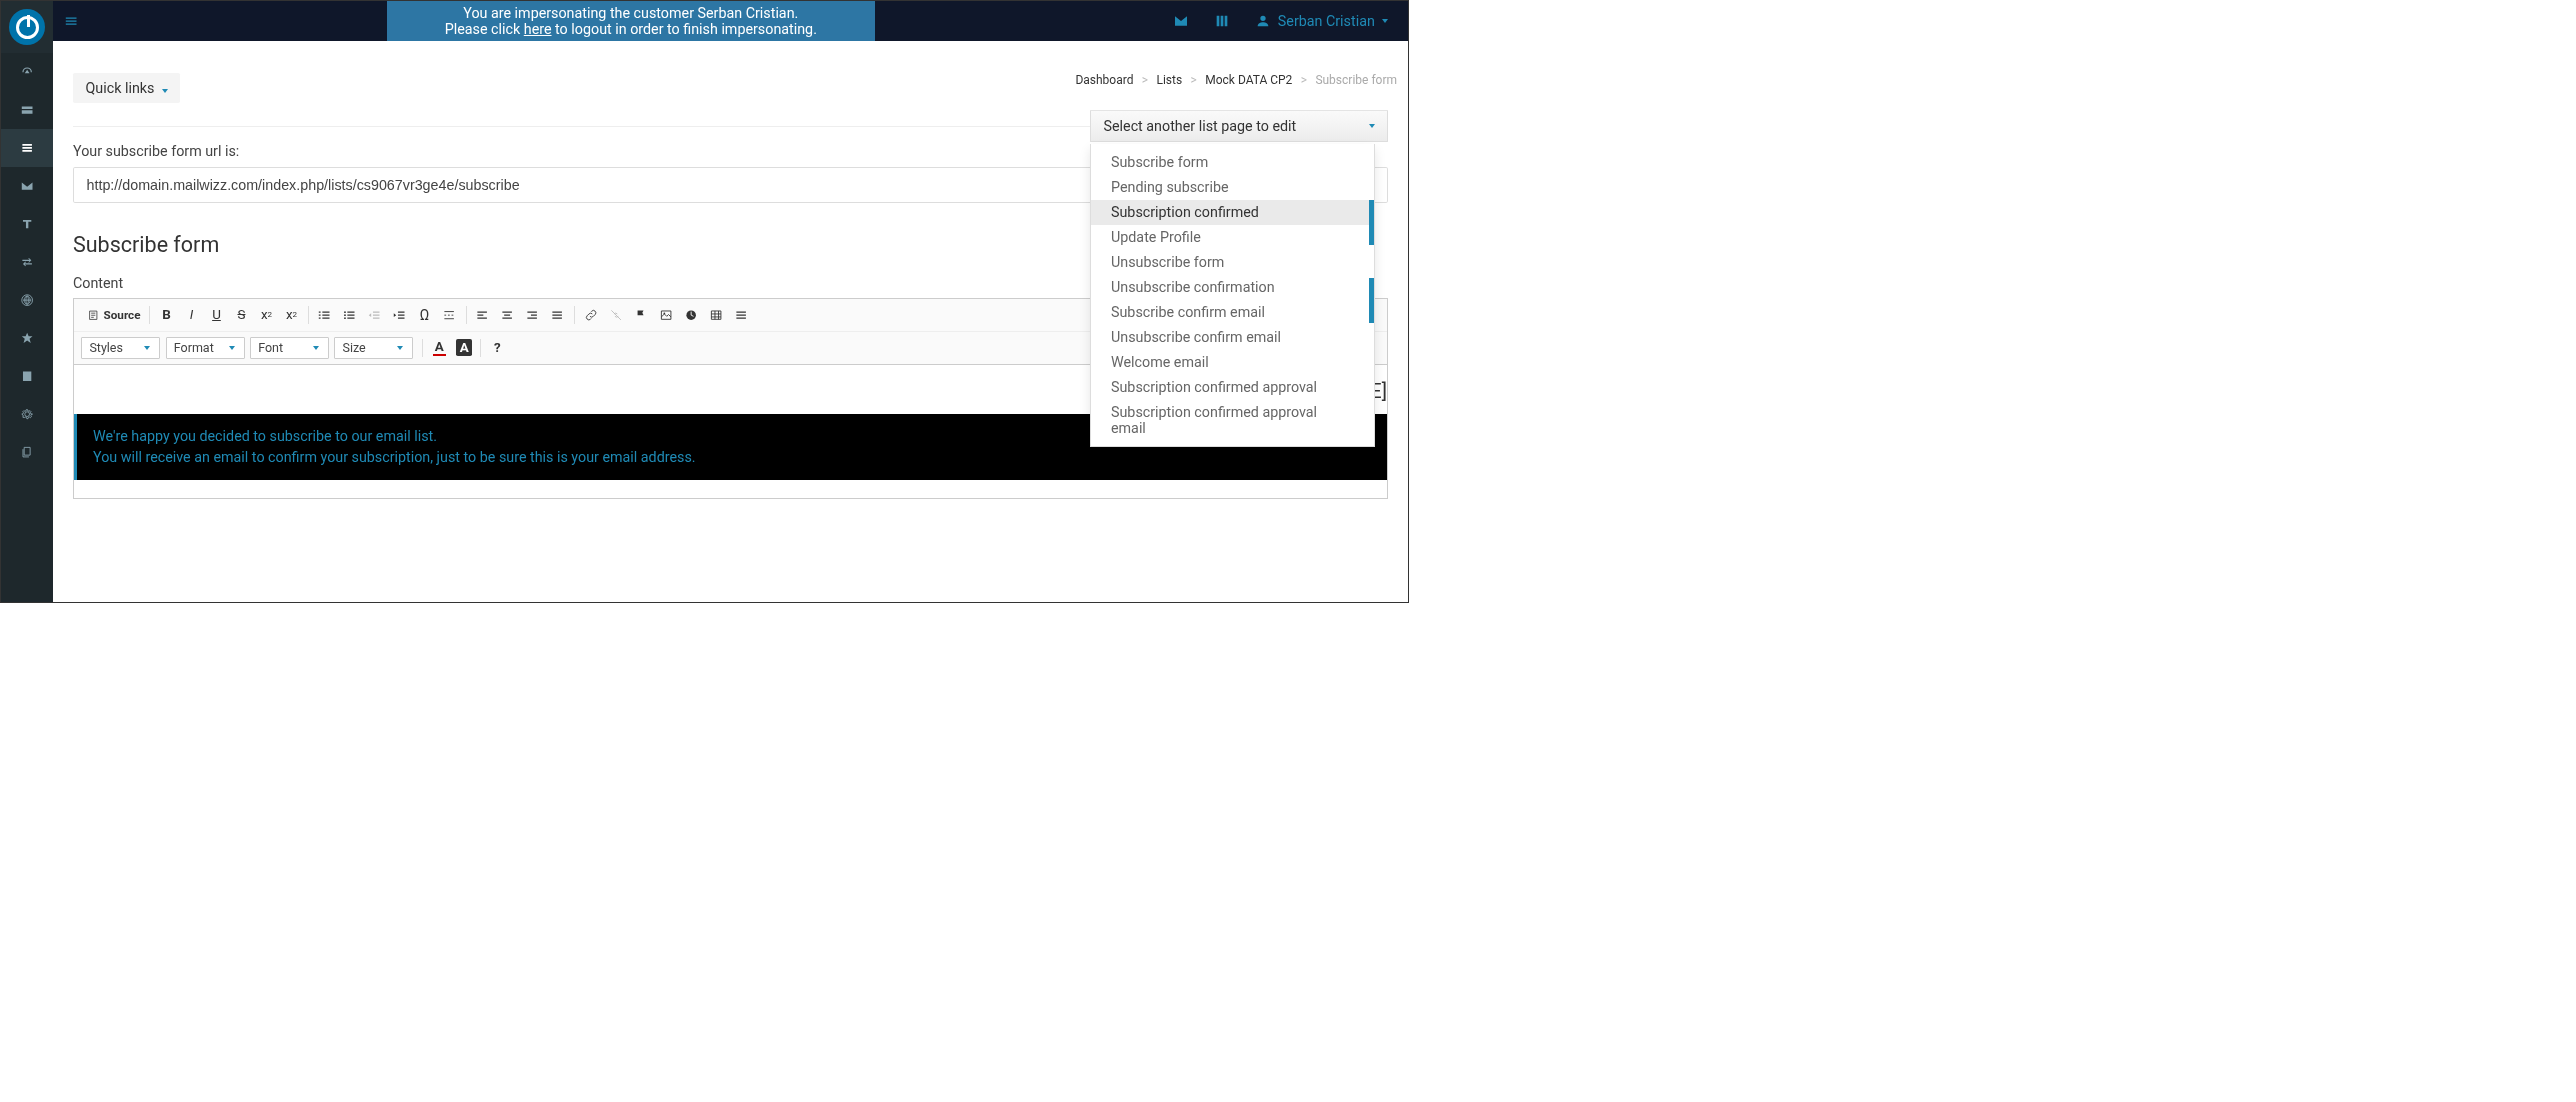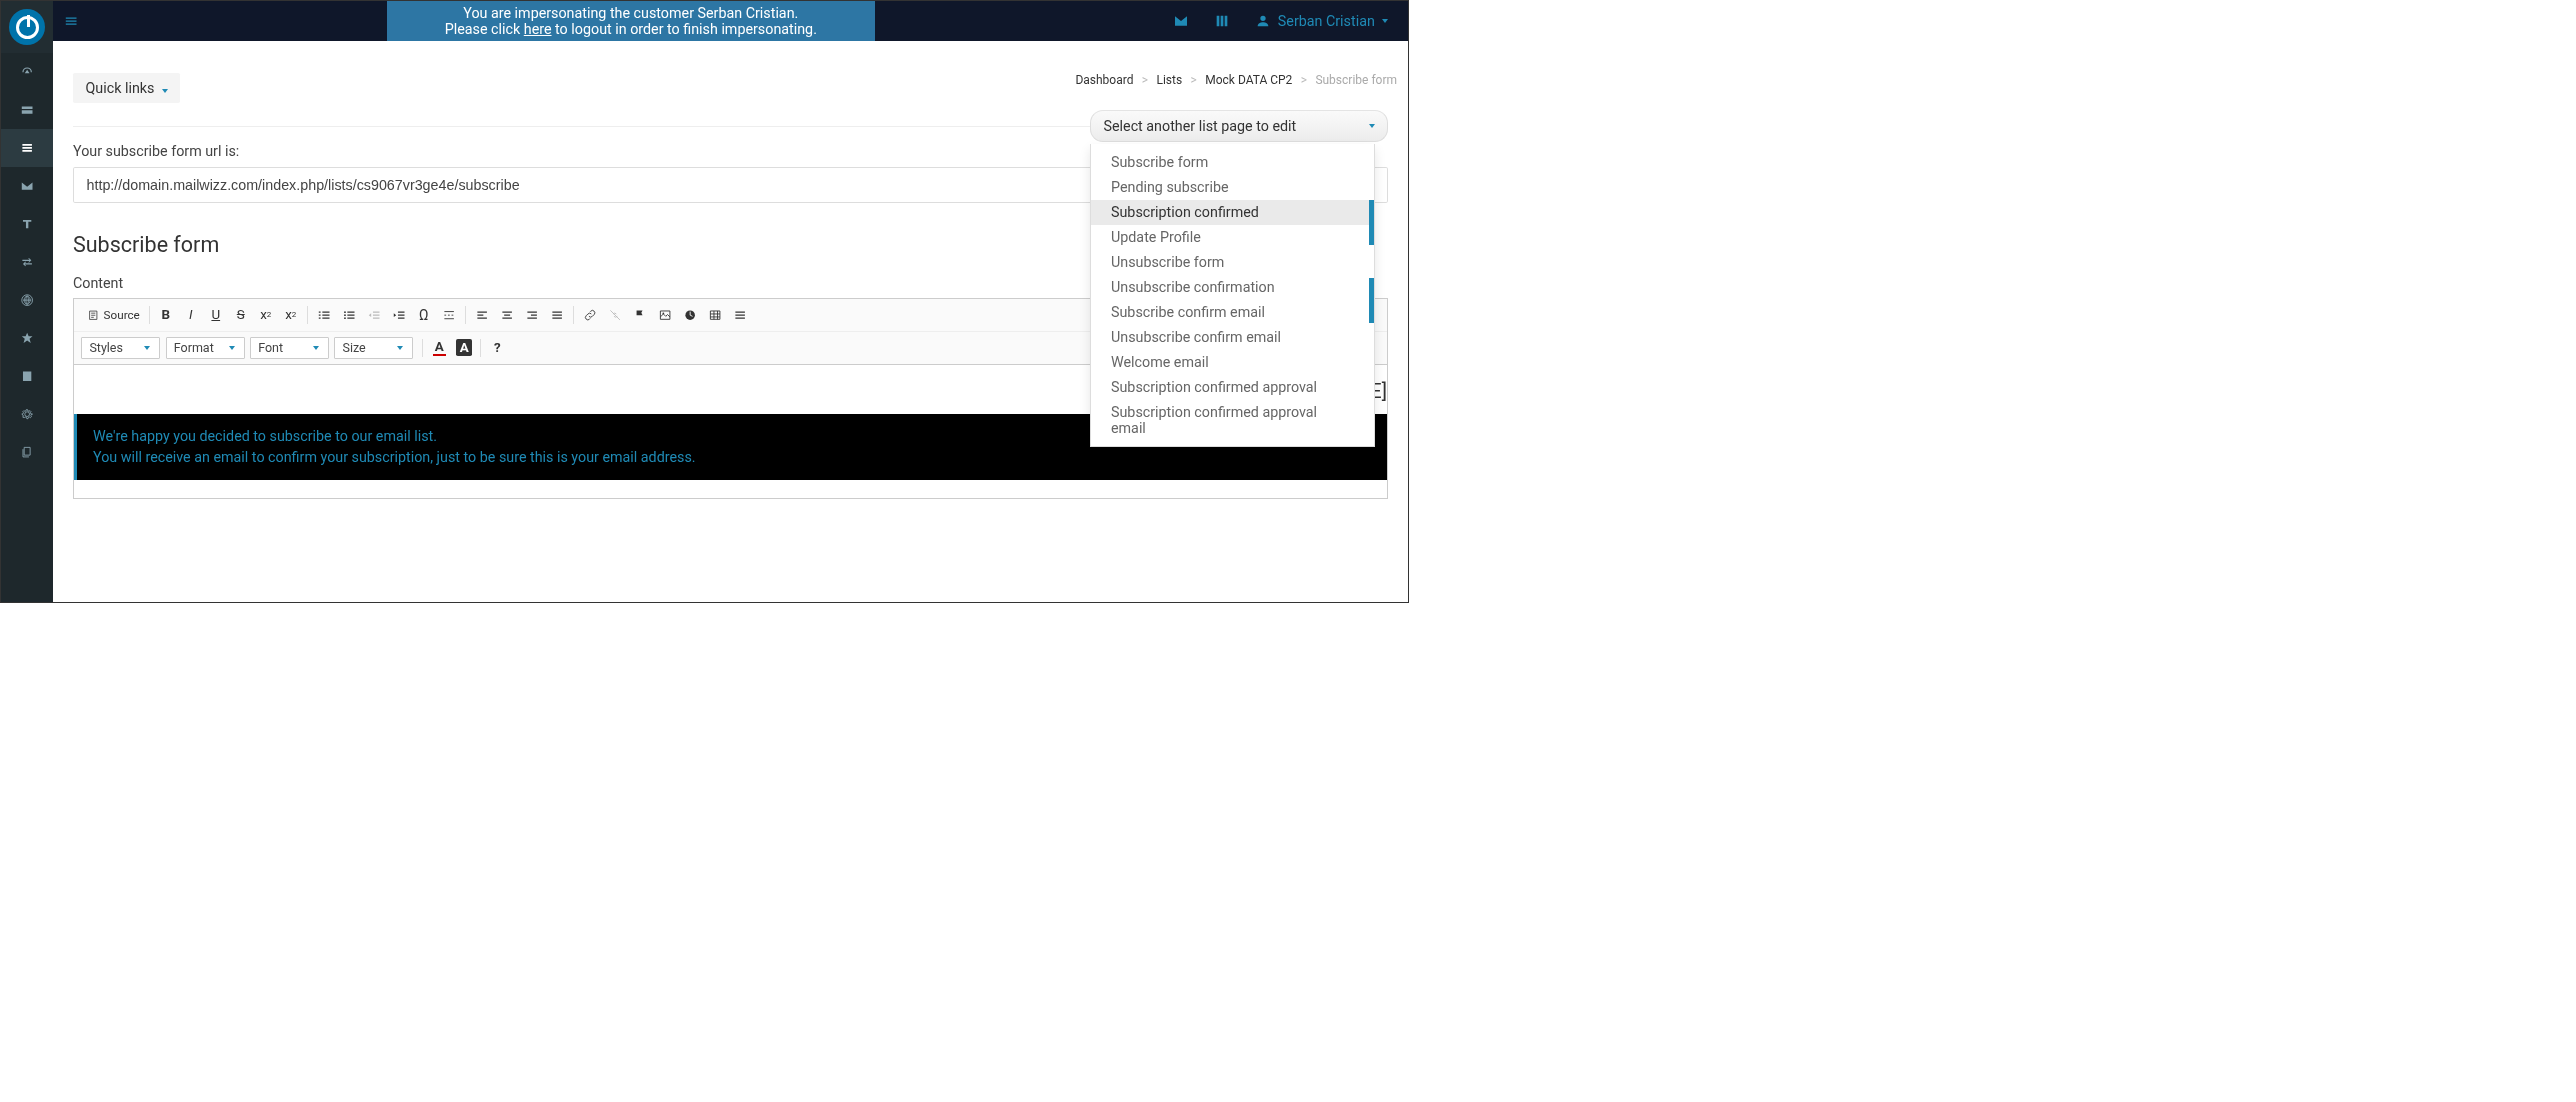--- a/index.html
+++ b/index.html
@@ -119,21 +119,21 @@
 .page-select {
   position: absolute;
   right: 20px; top: 57px;
   width: 298px;
 }
 .page-select-btn {
   background: #f4f4f4;
   border: 0.9px solid #ddd;
   border-top: 0.9px solid #e4e4e4;
   padding: 7.2px 12.5px;
-  border-radius: 13px;
+  border-radius: 1px;
   cursor: pointer;
   display: flex;
   justify-content: space-between;
   align-items: center;
   font-size: 14.3px;
   background: linear-gradient(#fafafa, #ececec);
 }
 .page-select-menu {
   background: #fff;
   border: 0.9px solid #ddd;
@@ -186,21 +186,21 @@
   display: flex; align-items: center; justify-content: center;
   cursor: pointer;
   color: #333;
   border-radius: 1.8px;
 }
 .tb-btn.disabled { color: #bbb; cursor: default; }
 .tb-btn svg { width: 14.3px; height: 14.3px; fill: currentColor; }
 .tb-sep { width: 0.9px; height: 18px; background: #ddd; margin: 0 3.6px; }
 .tb-source {
   display: flex; align-items: center; gap: 4.5px;
-  padding: 2.7px 5.4px; cursor: pointer; font-size: 11.7px;
+  padding: 2.7px 5.4px; cursor: pointer; font-size: 11.7px; font-weight: bold;
 }
 .tb-select {
   border: 0.9px solid #ccc;
   background: #fff;
   padding: 2.7px 9px 2.7px 7.2px;
   font-size: 12.5px;
   color: #444;
   cursor: pointer;
   display: flex; align-items: center; gap: 7.2px;
   border-radius: 1px;

